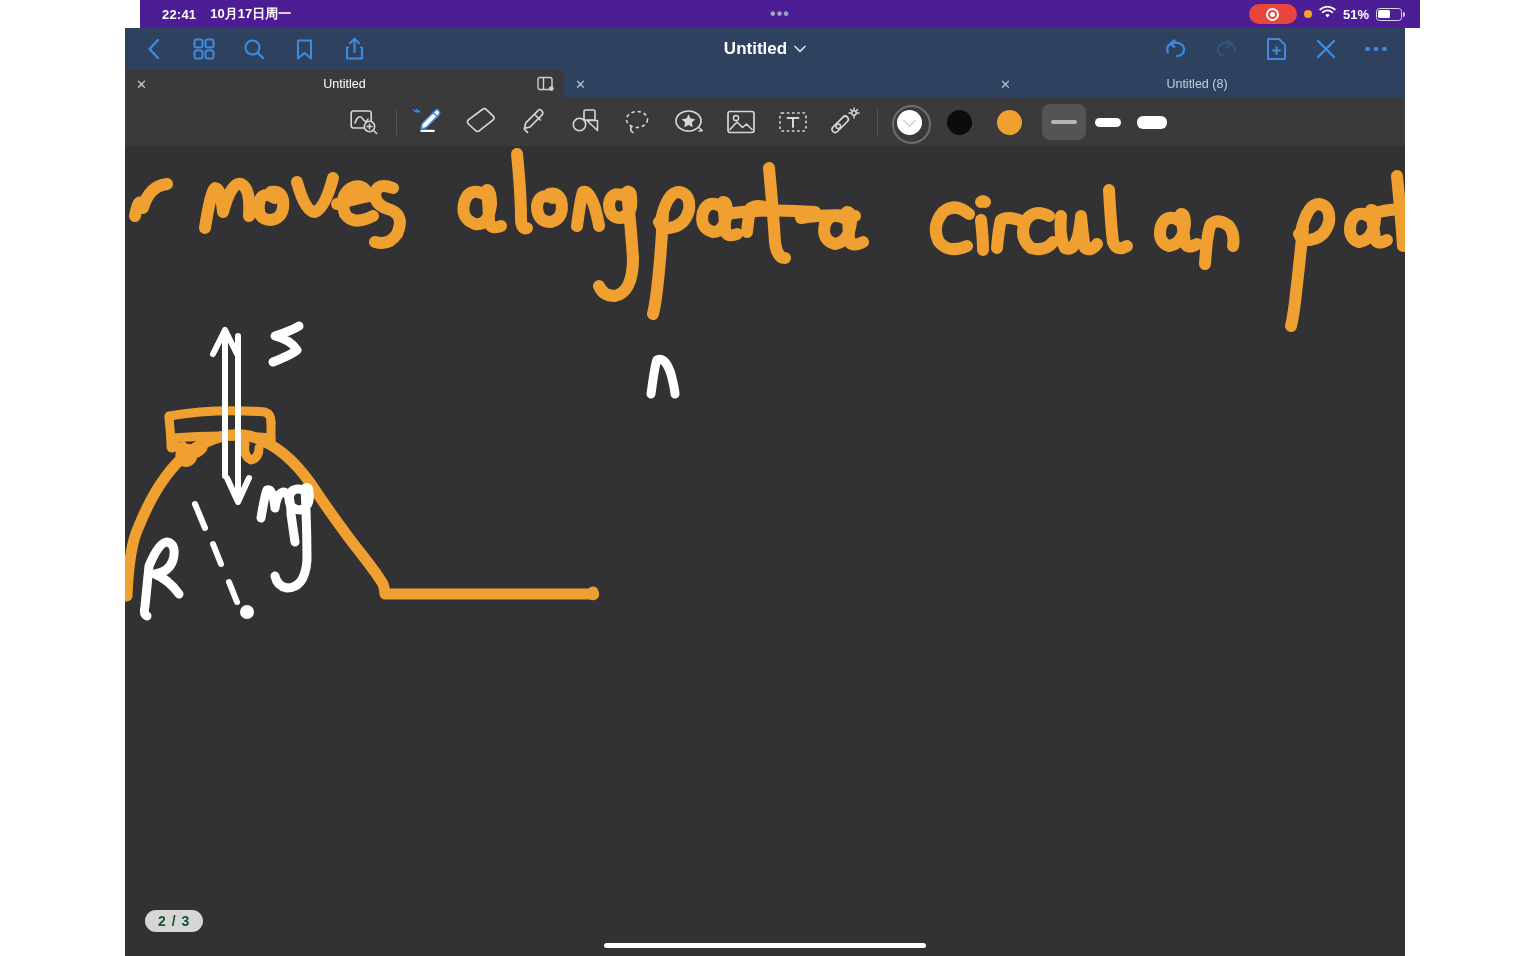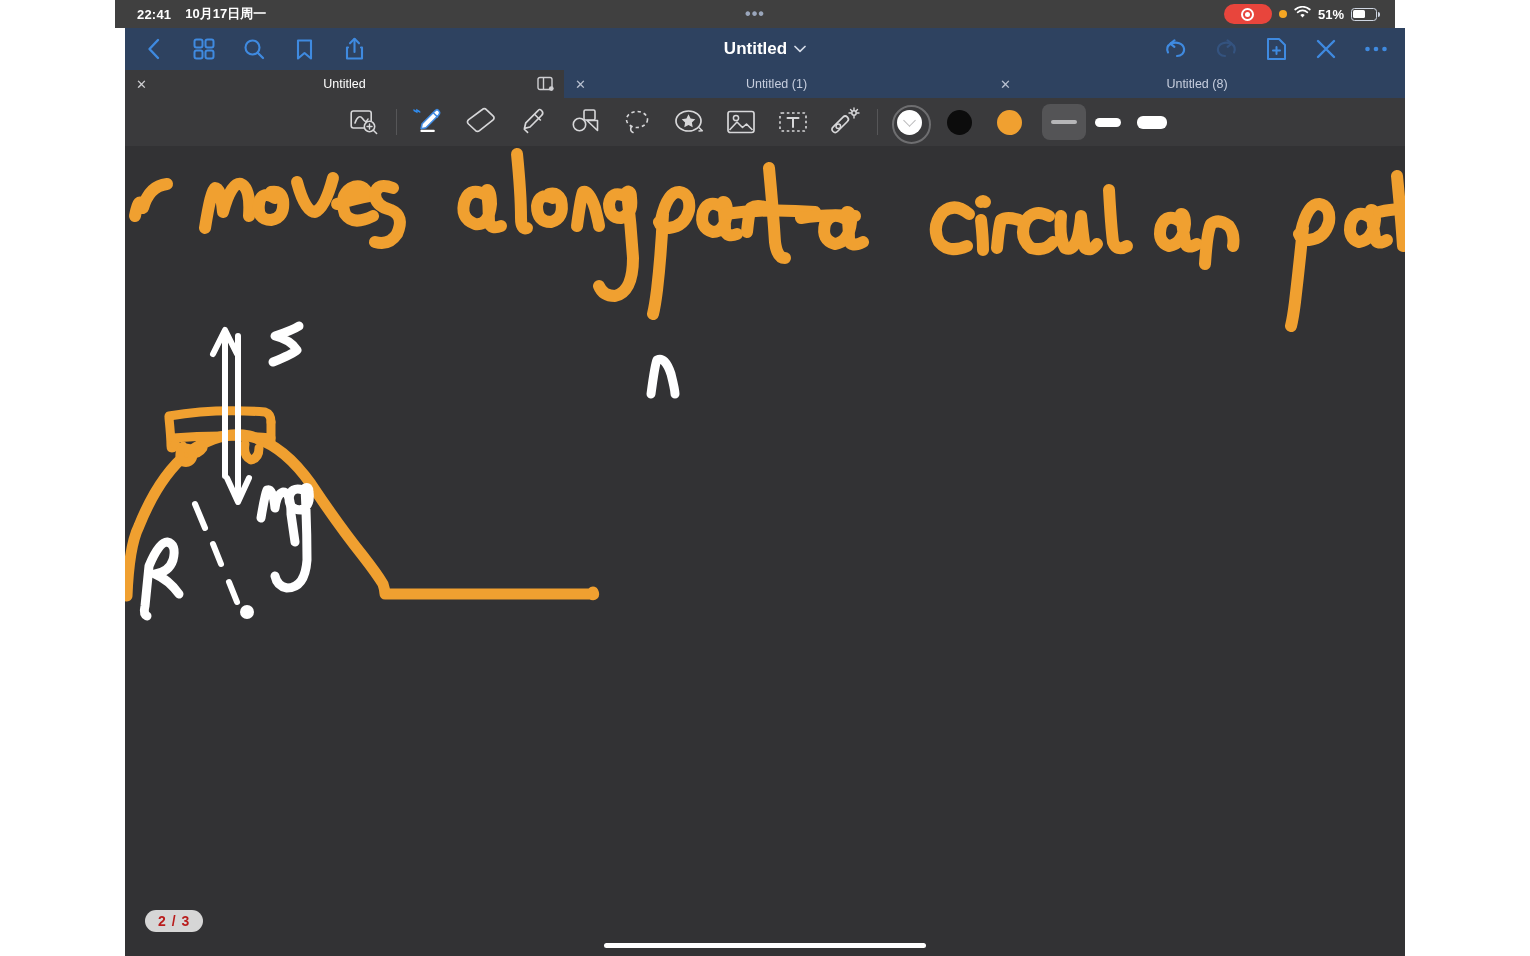--- a/index.html
+++ b/index.html
@@ -6,22 +6,22 @@
   html,body {
     width:1530px; height:956px;
     background:#ffffff;
     font-family:"Liberation Sans", sans-serif;
     overflow:hidden;
   }
   #app { position:relative; width:1530px; height:956px; background:#ffffff; }
 
   
   .statusbar {
-    position:absolute; left:115px; top:0; width:1280px; height:28px;
-    background:#404040; display:flex; align-items:center;
+    position:absolute; left:140px; top:0; width:1280px; height:28px;
+    background:#4c1d95; display:flex; align-items:center;
     padding:0 18px 0 22px; color:#ffffff; font-size:13px; font-weight:700;
   }
   .sb-left { display:flex; align-items:center; gap:14px; white-space:nowrap; }
   .sb-time { letter-spacing:.2px; }
   .sb-date { font-weight:600; }
   .sb-center { position:absolute; left:0; right:0; top:0; height:28px;
     display:flex; align-items:center; justify-content:center; pointer-events:none; }
   .dots3 { color:#9aa6bb; font-size:16px; letter-spacing:1px; line-height:1; }
   .sb-right { margin-left:auto; display:flex; align-items:center; gap:7px; }
   .rec-pill { width:48px; height:20px; border-radius:10px; background:#e8453c;
@@ -86,21 +86,21 @@
   .wbar { background:#ffffff; border-radius:6px; }
   .w-thin { width:26px; height:4px; background:#b6b6b8; }
   .w-mid { width:26px; height:9px; }
   .w-thick { width:30px; height:13px; }
 
   
   .canvas { position:absolute; left:125px; top:146px; width:1280px; height:810px;
     background:#323234; overflow:hidden; }
   .canvas svg { position:absolute; left:0; top:0; }
 
-  .pagepill { position:absolute; left:20px; bottom:24px; background:#d6d6d6; color:#b91c1c;
+  .pagepill { position:absolute; left:20px; bottom:24px; background:#d6d6d6; color:#14532d;
     font-size:14px; font-weight:600; border-radius:11px; padding:3px 13px; letter-spacing:1px; }
 
   .homebar { position:absolute; left:50%; bottom:8px; transform:translateX(-50%);
     width:322px; height:5px; border-radius:3px; background:#ffffff; }
 </style>
 </head>
 <body>
 
 <div id="app">
 
@@ -218,21 +218,20 @@
       <span class="tab-split">
         <svg width="17" height="16" viewBox="0 0 17 16">
             <rect x="1" y="1.5" width="14" height="12" rx="2" stroke="#cfcfd2" stroke-width="1.4" fill="none"></rect>
             <path d="M6.5 1.5v12" stroke="#cfcfd2" stroke-width="1.4"></path>
             <circle cx="14.3" cy="12.6" r="2.4" fill="#cfcfd2"></circle>
           </svg>
       </span>
     </div>
     <div class="tab tab-w2">
       <span class="tab-x">✕</span>
-      <span class="tab-label">Untitled (1)</span>
     </div>
     <div class="tab tab-w3">
       <span class="tab-x">✕</span>
       <span class="tab-label">Untitled (8)</span>
     </div>
   </div>
 
   <div class="toolbar">
     <div class="tools">
 

